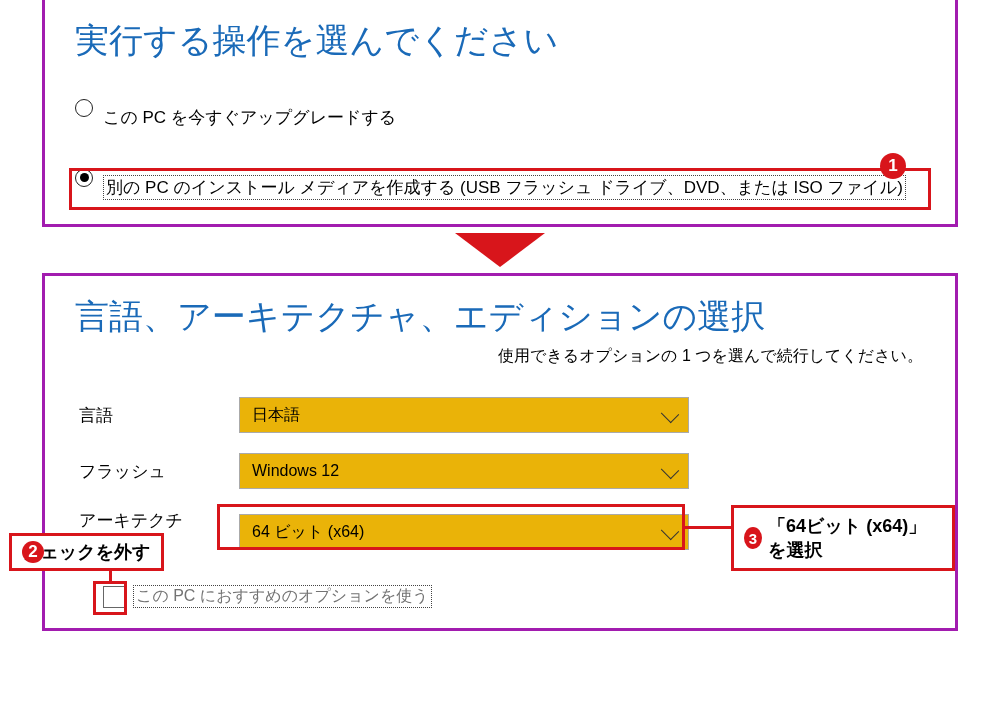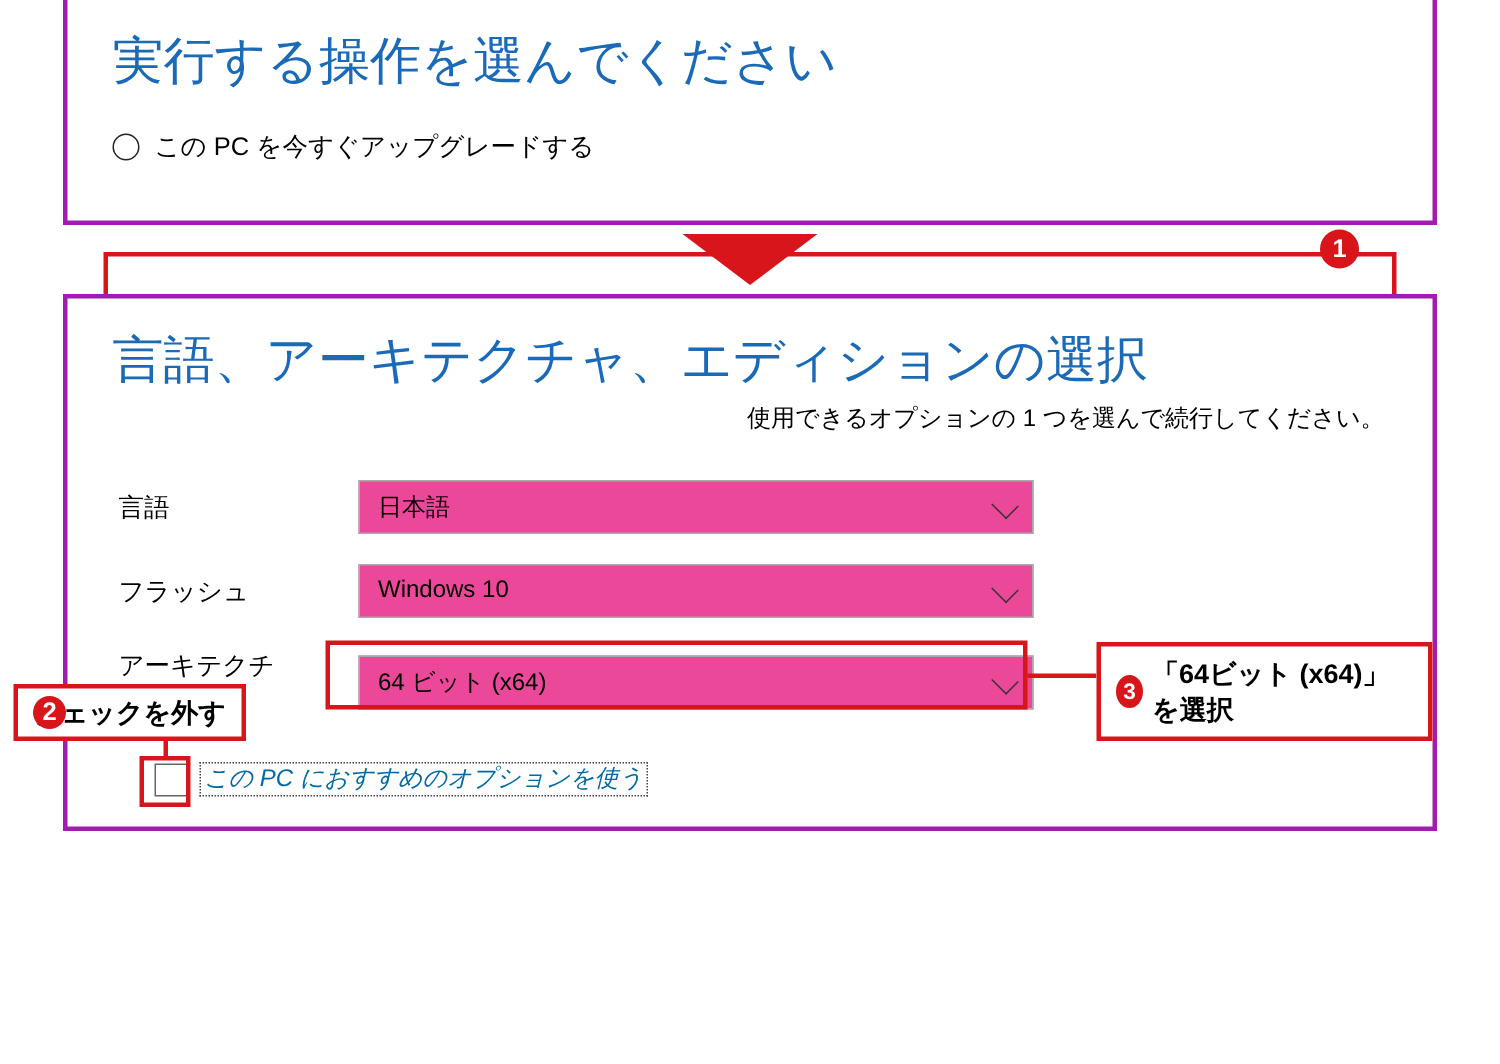--- a/index.html
+++ b/index.html
@@ -38,21 +38,21 @@
       padding: 6px 0 6px 30px;
     }
     .radio-outer {
       width: 18px; height: 18px; border: 1.6px solid #222;
       border-radius: 50%; display: inline-flex; align-items: center;
       justify-content: center; margin-right: 10px; flex: 0 0 18px;
     }
     .radio-dot {
       width: 9px; height: 9px; border-radius: 50%; background: #000;
     }
-    .radio-label { color: #000; }
+    .radio-label { color: #000; margin-top: 20px; }
     .dotted-focus {
       border: 1px dotted #444;
       padding: 0 2px;
     }
     .callout-red {
       position: absolute;
       border: 3px solid #d8151b;
       pointer-events: none;
     }
     .callout1 {
@@ -78,21 +78,21 @@
       display: flex; align-items: center;
       padding: 10px 0 10px 34px; gap: 40px;
     }
     .form-label {
       width: 120px; font-size: 17px; color: #000; flex: 0 0 120px;
     }
     .select {
       position: relative;
       width: 450px; height: 36px;
       border: 1px solid #aaa;
-      background: #ec4899;
+      background: #eab308;
       display: flex; align-items: center;
       padding: 0 36px 0 12px;
       font-size: 16px; color: #000;
       cursor: pointer;
     }
     .select .chev {
       position: absolute; right: 12px; top: 50%;
       transform: translateY(-50%);
       width: 12px; height: 12px;
     }
@@ -126,21 +126,21 @@
       position: relative;
       display: flex; align-items: center;
       padding: 12px 0 0 58px;
       gap: 8px;
     }
     .checkbox {
       width: 22px; height: 22px; border: 1.5px solid #666;
       background: #fff; flex: 0 0 22px;
     }
     .checkbox-label {
-      color: #0369a1; font-size: 16px; font-style: italic;
+      color: #737373; font-size: 16px;
     }
     .check-red {
       position: absolute; border: 3px solid #d8151b;
       left: 48px; top: 8px; width: 34px; height: 34px;
       pointer-events: none;
     }
     .check-conn-v {
       position: absolute; left: 64px; top: -12px; width: 3px; height: 20px;
       background: #d8151b;
     }
@@ -159,20 +159,26 @@
 <div class="panel panel1">
   <h1 class="panel-heading">実行する操作を選んでください</h1>
 
   <div class="radio-row">
     <span class="radio-outer"></span>
     <span class="radio-label">この PC を今すぐアップグレードする</span>
   </div>
 
   <div class="spacer"></div>
 
+  <div class="radio-row">
+    <span class="radio-outer">
+        <span class="radio-dot"></span>
+      </span>
+    <span class="radio-label dotted-focus">別の PC のインストール メディアを作成する (USB フラッシュ ドライブ、DVD、または ISO ファイル)</span>
+  </div>
 
   <div class="callout-red callout1">
     <span class="badge badge1">1</span>
   </div>
 </div>
 
 <span class="arrow-down"></span>
 
 <div class="panel panel2">
   <h1 class="panel-heading" style="padding-bottom:6px">言語、アーキテクチャ、エディションの選択</h1>
@@ -182,21 +188,21 @@
     <div class="form-label">言語</div>
     <div class="select">
       <span>日本語</span>
       <span class="chev"></span>
     </div>
   </div>
 
   <div class="form-row">
     <div class="form-label">フラッシュ</div>
     <div class="select">
-      <span>Windows 10</span>
+      <span>Windows 12</span>
       <span class="chev"></span>
     </div>
   </div>
 
   <div class="form-row arch-row" style="margin-bottom:8px">
     <div class="form-label">アーキテクチャ</div>
     <div class="select">
       <span>64 ビット (x64)</span>
       <span class="chev"></span>
     </div>

